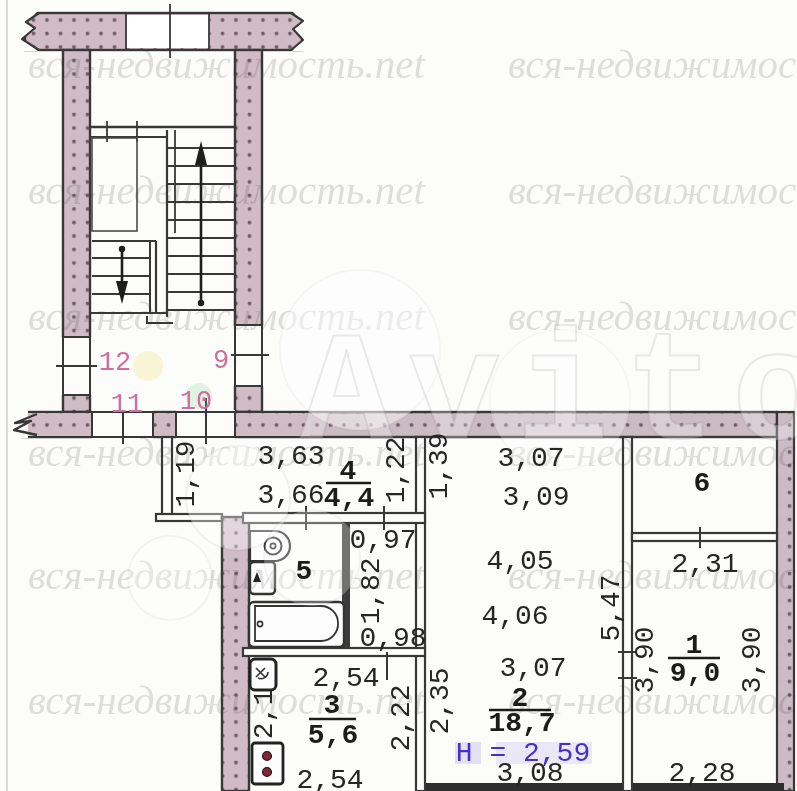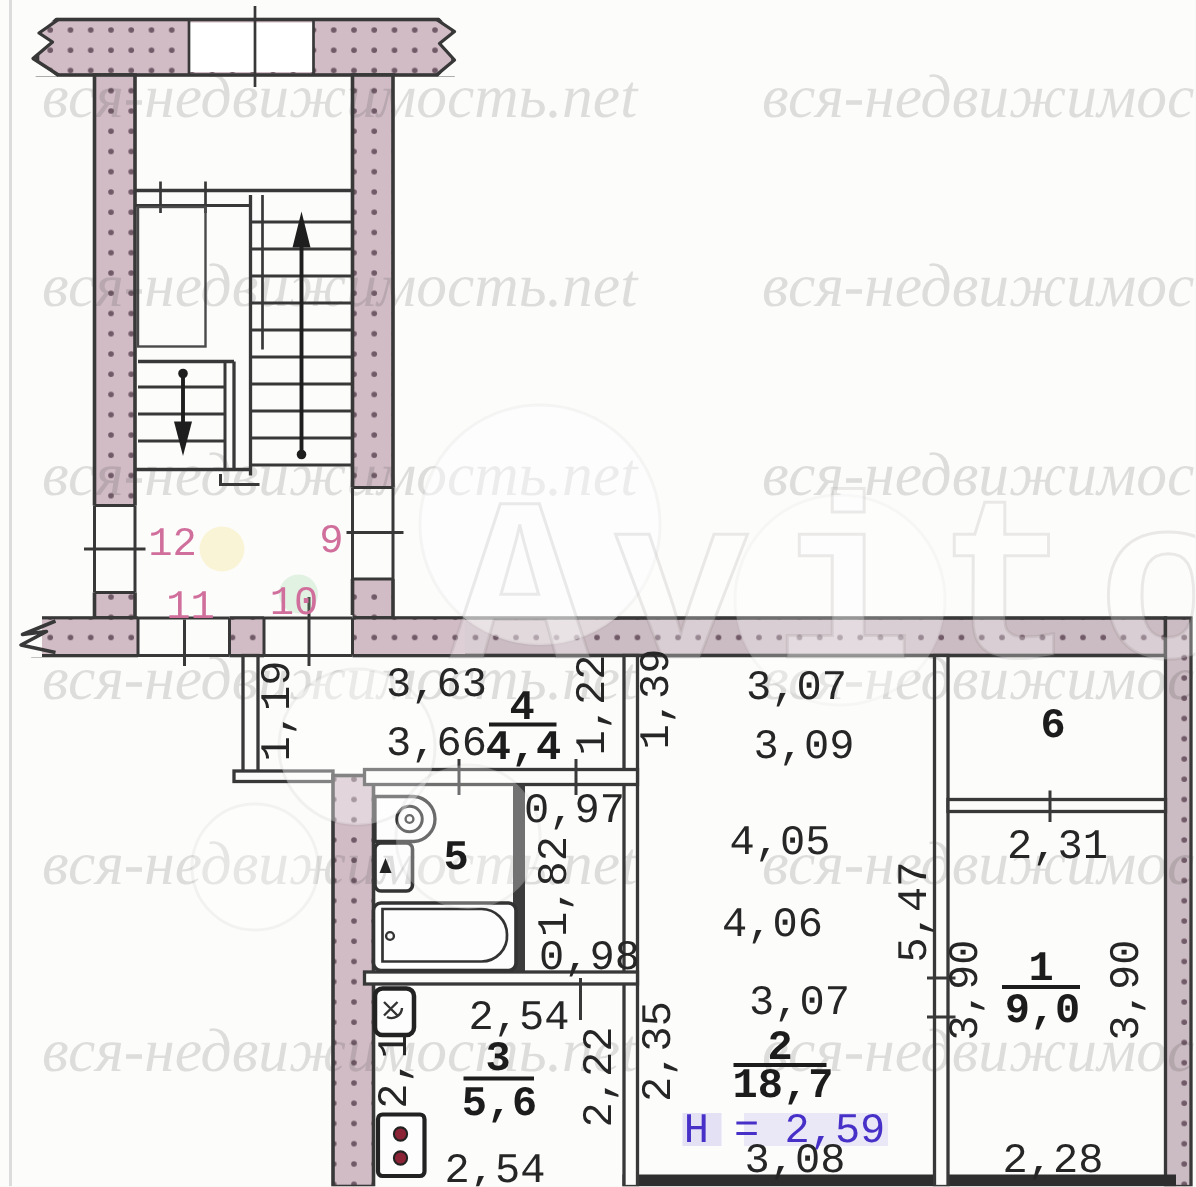--- a/index.html
+++ b/index.html
@@ -1,16 +1,16 @@
 <!DOCTYPE html>
 <html><head>
 <meta charset="utf-8">
 <style>
   html,body{margin:0;padding:0;background:#ffffff;}
-  #page{position:relative;width:797px;height:791px;background:#e5e5e5;overflow:hidden;}
+  #page{position:relative;width:797px;height:791px;background:#86efac;overflow:hidden;}
   text{font-family:"Liberation Mono", monospace;}
   .dim{font-size:28px;fill:#262626;}
   .dimb{font-size:28px;font-weight:bold;fill:#1c1c1c;}
   .pink{font-size:27px;fill:#d06f9c;}
   .blue{font-size:28px;fill:#4630c8;}
   .wm{font-family:"Liberation Serif", serif;font-style:italic;font-size:41px;fill:rgba(60,60,60,0.16);}
 </style>
 </head>
 <body>
 <div id="page">

